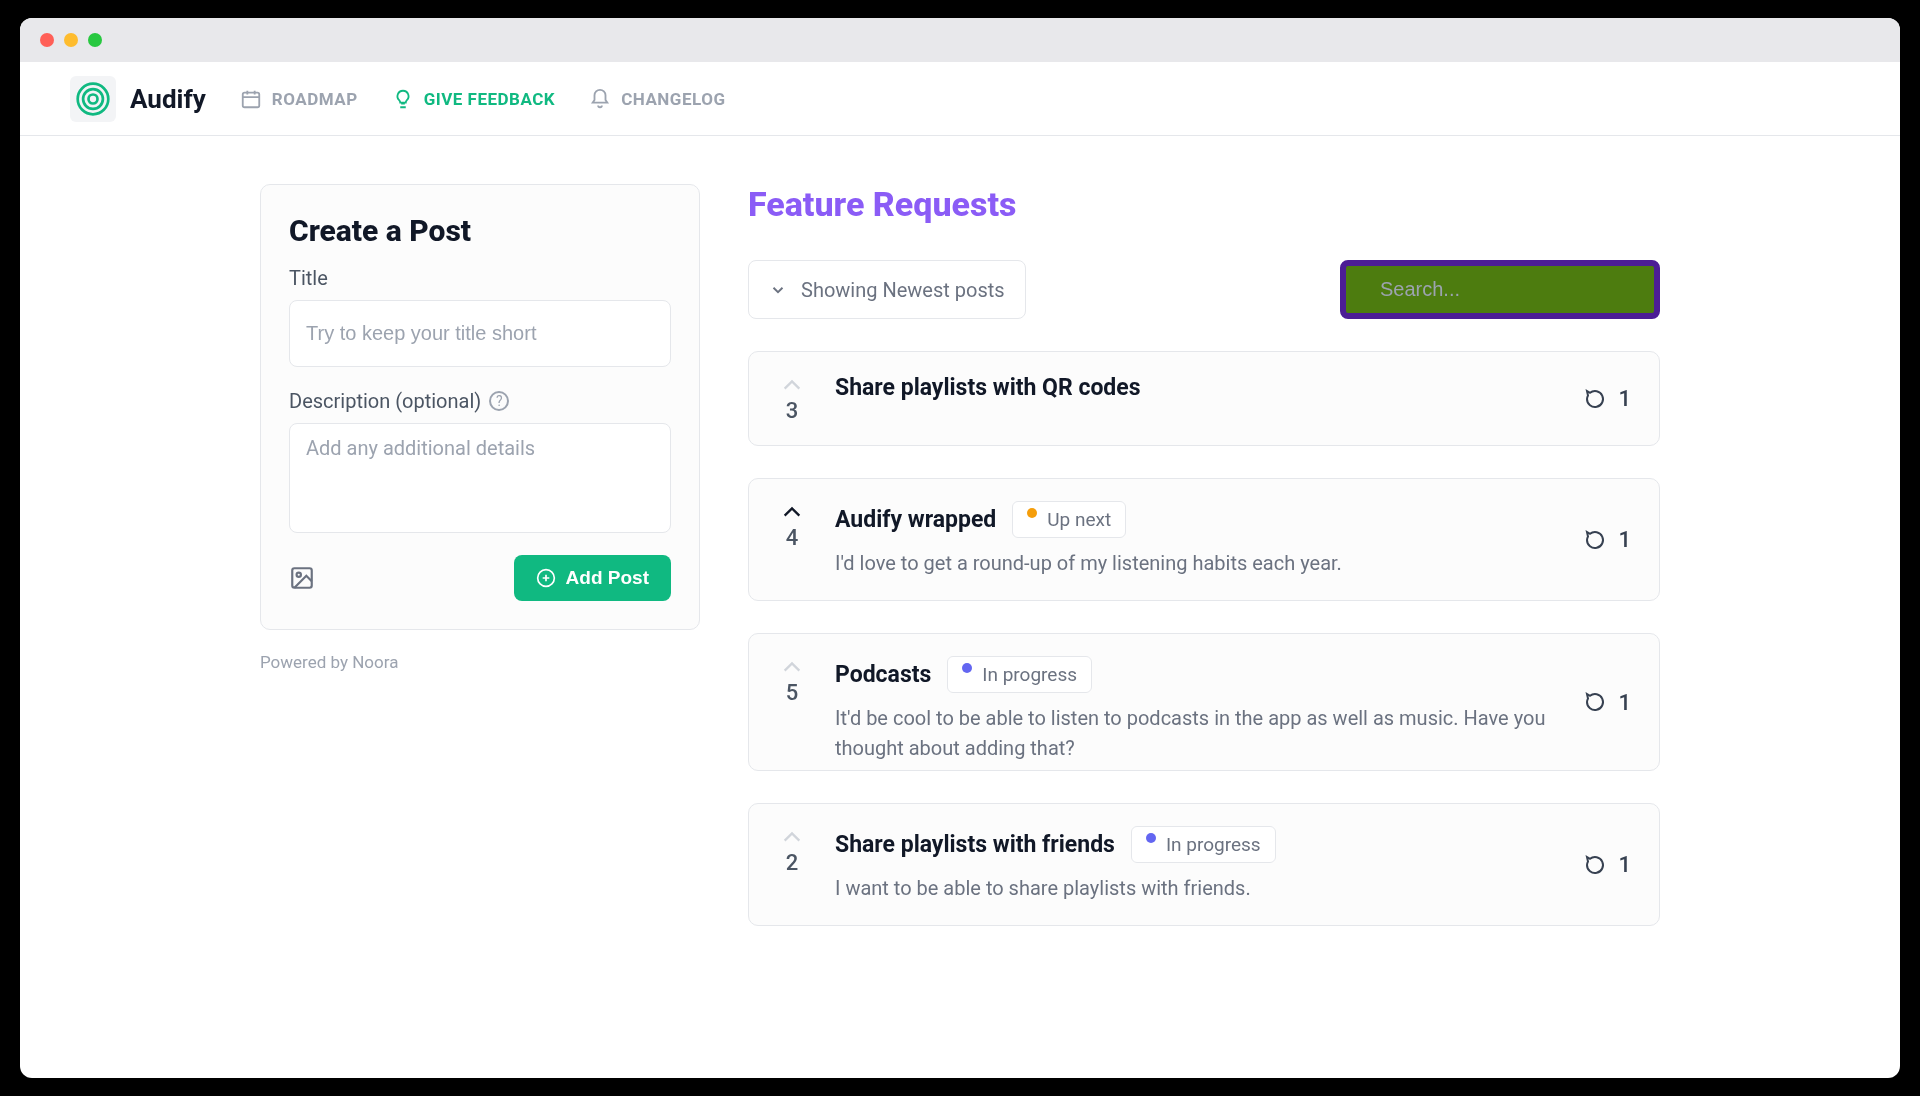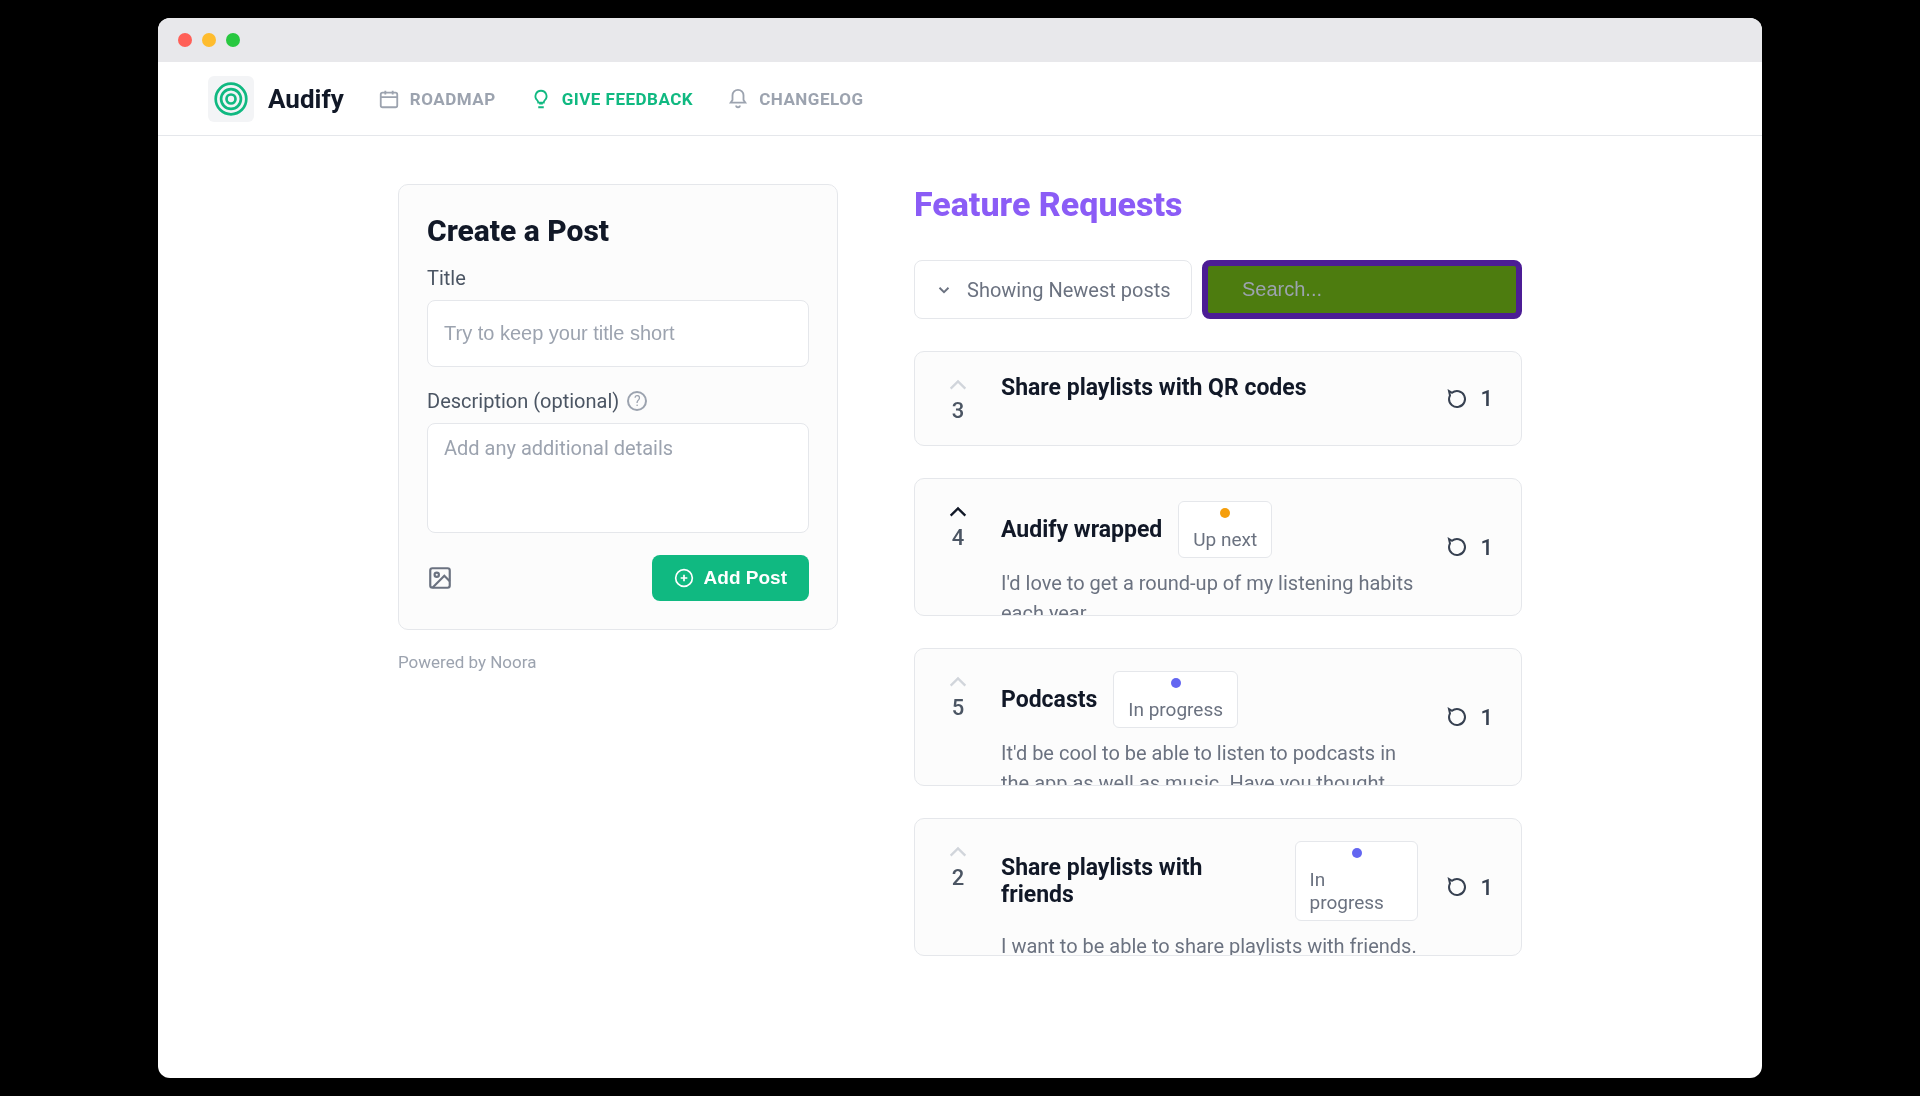--- a/index.html
+++ b/index.html
@@ -6,21 +6,21 @@
 body {
   font-family: -apple-system, BlinkMacSystemFont, 'Segoe UI', Roboto, sans-serif;
   background: #000;
   width: 1920px;
   height: 1096px;
   display: flex;
   align-items: center;
   justify-content: center;
 }
 .browser-window {
-  width: 1604px;
+  width: 1880px;
   height: 1060px;
   background: #fff;
   border-radius: 12px;
   overflow: hidden;
   display: flex;
   flex-direction: column;
 }
 .titlebar {
   height: 44px;
   background: #e8e8eb;
@@ -81,21 +81,21 @@
   text-transform: uppercase;
   cursor: pointer;
 }
 .nav-item.active { color: #10b981; }
 .nav-item.active svg { stroke: #10b981; }
 .nav-icon { width: 22px; height: 22px; stroke: #9ca3af; stroke-width: 2; fill: none; }
 .content {
   flex: 1;
   display: flex;
   padding: 48px 240px 0 240px;
-  gap: 76px;
+  gap: 48px;
   overflow: hidden;
 }
 .sidebar {
   width: 440px;
   flex-shrink: 0;
 }
 .create-card {
   border: 1px solid #e5e7eb;
   border-radius: 10px;
   padding: 28px;
@@ -272,26 +272,25 @@
 .post-title {
   font-size: 23px;
   font-weight: 700;
   color: #111827;
 }
 .status-badge {
   border: 1px solid #e5e7eb;
   border-radius: 6px;
   padding: 6px 14px;
   display: flex;
-  align-items: center;
+  align-items: flex-start;
   gap: 10px;
   font-size: 19px;
   color: #6b7280;
   background: #fff;
-  flex-direction: column;
 }
 .status-dot {
   width: 10px;
   height: 10px;
   border-radius: 50%;
 }
 .dot-orange { background: #f59e0b; }
 .dot-purple { background: #6366f1; }
 .post-desc {
   font-size: 20px;

